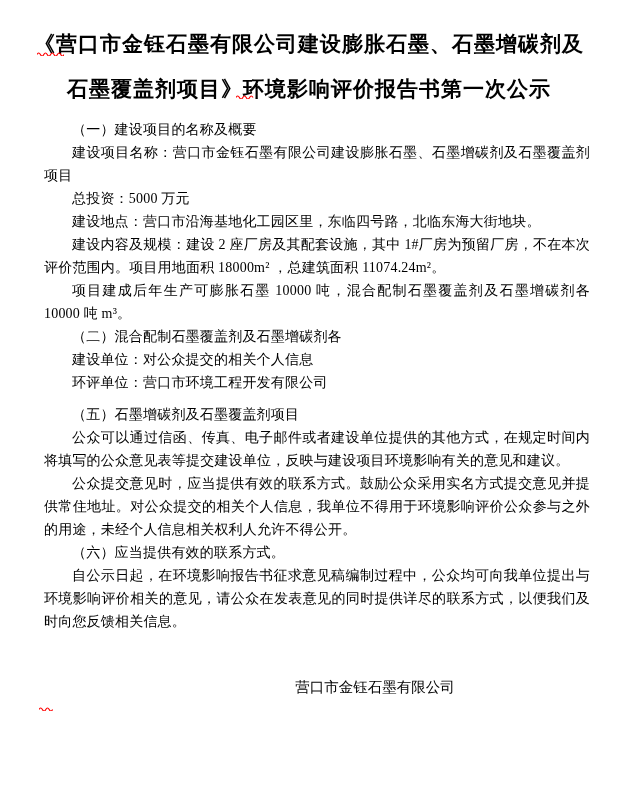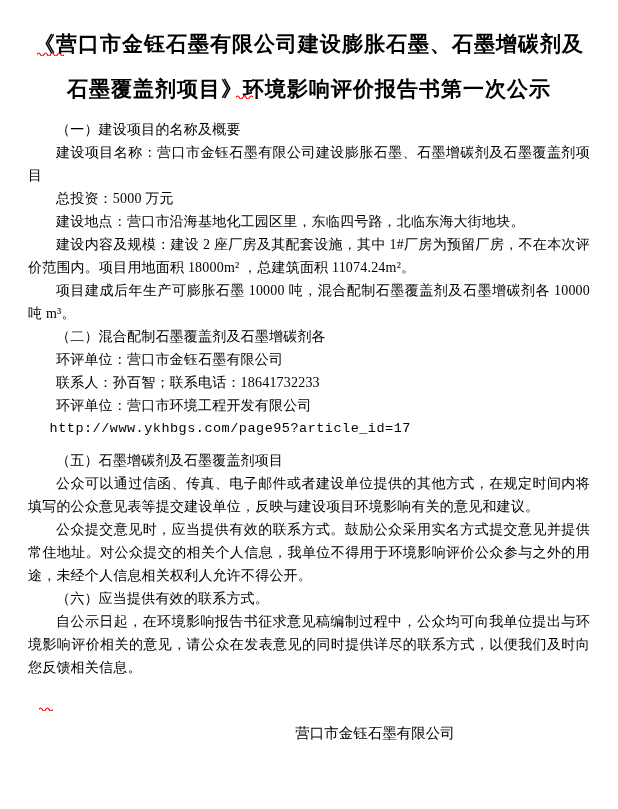--- a/index.html
+++ b/index.html
@@ -25,21 +25,21 @@
     letter-spacing:1px;
     white-space:nowrap;
   }
   .para{
     font-size:14px;
     line-height:23px;
     text-align:justify;
     text-indent:2em;
     letter-spacing:0.2px;
   }
-  .body-block{margin-top:6px;}
+  .body-block{margin-top:6px;margin-left:16px;}
   .para.url{
     text-indent:1.6em;
     font-family:"Liberation Mono","DejaVu Sans Mono",monospace;
     font-size:13.5px;
     letter-spacing:0.5px;
   }
   .gap-top{margin-top:9px;}
   .footer-company{
     margin-top:44px;
     text-align:center;
@@ -59,24 +59,22 @@
     <div class="doc-title">石墨覆盖剂项目》环境影响评价报告书第一次公示</div>
 
     <div class="body-block">
       <div class="para">（一）建设项目的名称及概要</div>
       <div class="para">建设项目名称：营口市金钰石墨有限公司建设膨胀石墨、石墨增碳剂及石墨覆盖剂项目</div>
       <div class="para">总投资：5000 万元</div>
       <div class="para">建设地点：营口市沿海基地化工园区里，东临四号路，北临东海大街地块。</div>
       <div class="para">建设内容及规模：建设 2 座厂房及其配套设施，其中 1#厂房为预留厂房，不在本次评价范围内。项目用地面积 18000m² ，总建筑面积 11074.24m²。</div>
       <div class="para">项目建成后年生产可膨胀石墨 10000 吨，混合配制石墨覆盖剂及石墨增碳剂各 10000 吨 m³。</div>
       <div class="para">（二）混合配制石墨覆盖剂及石墨增碳剂各</div>
-      <div class="para">环评单位：营口市金钰石墨有限公司</div>
-      <div class="para">联系人：孙百智；联系电话：18641732233</div>
+      <div class="para">建设单位：对公众提交的相关个人信息</div>
       <div class="para">环评单位：营口市环境工程开发有限公司</div>
-      <div class="para url">http://www.ykhbgs.com/page95?article_id=17</div>
       <div class="para gap-top">（五）石墨增碳剂及石墨覆盖剂项目</div>
       <div class="para">公众可以通过信函、传真、电子邮件或者建设单位提供的其他方式，在规定时间内将填写的公众意见表等提交建设单位，反映与建设项目环境影响有关的意见和建议。</div>
       <div class="para">公众提交意见时，应当提供有效的联系方式。鼓励公众采用实名方式提交意见并提供常住地址。对公众提交的相关个人信息，我单位不得用于环境影响评价公众参与之外的用途，未经个人信息相关权利人允许不得公开。</div>
       <div class="para">（六）应当提供有效的联系方式。</div>
       <div class="para">自公示日起，在环境影响报告书征求意见稿编制过程中，公众均可向我单位提出与环境影响评价相关的意见，请公众在发表意见的同时提供详尽的联系方式，以便我们及时向您反馈相关信息。</div>
     </div>
 
     <div class="footer-company">营口市金钰石墨有限公司</div>
 
   </div>

